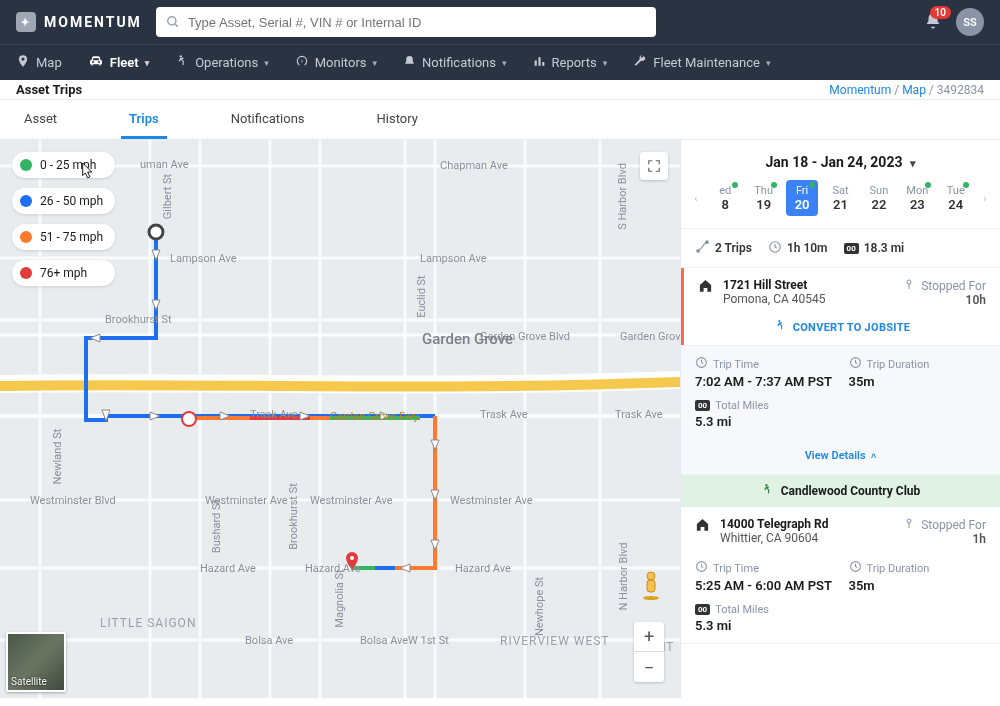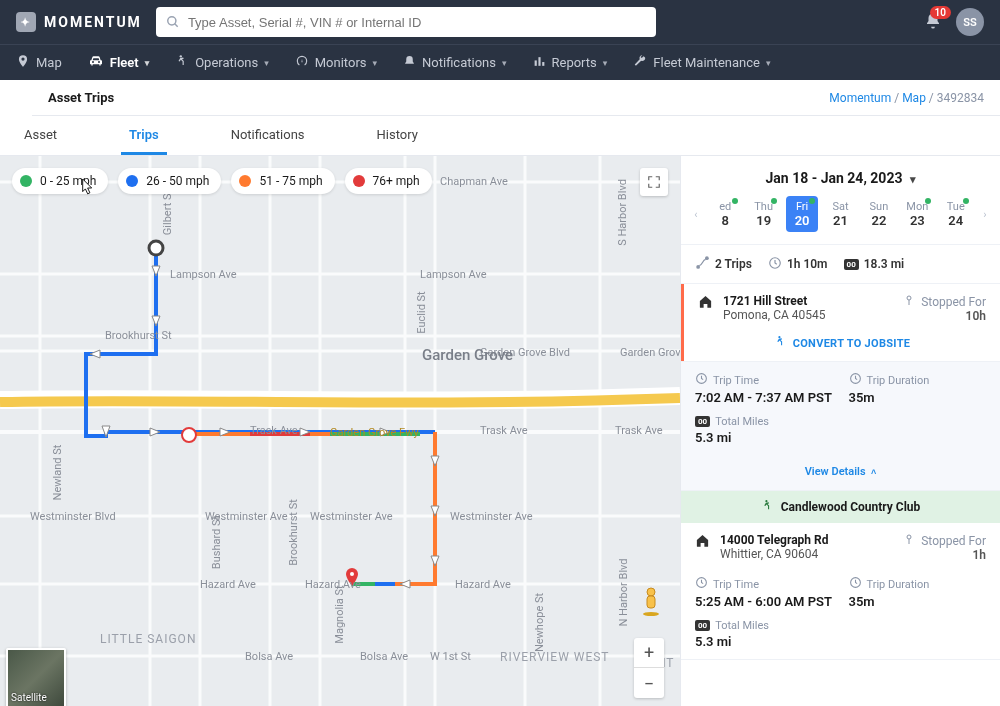--- a/index.html
+++ b/index.html
@@ -10,31 +10,31 @@
   .search { flex:0 0 500px; display:flex; align-items:center; background:#fff; border-radius:4px; height:30px; padding:0 10px; gap:8px; }
   .search input { border:none; outline:none; flex:1; font-size:13px; color:#333; }
   .spacer { flex:1; }
   .bell-wrap { position:relative; color:#c5cad4; }
   .badge { position:absolute; top:-6px; right:-9px; background:#e53935; color:#fff; border-radius:10px; font-size:10px; font-weight:600; padding:1px 5px; }
   .avatar { width:28px; height:28px; border-radius:50%; background:#8a94a6; color:#fff; display:flex; align-items:center; justify-content:center; font-size:11px; font-weight:600; }
   .navbar { background:#2a3342; height:36px; display:flex; align-items:center; padding:0 16px; gap:26px; color:#c5cad4; font-size:13px; border-top:1px solid #3a4354; }
   .nav-item { display:flex; align-items:center; gap:6px; cursor:pointer; }
   .nav-item.active { color:#fff; font-weight:600; }
   .chev { font-size:9px; opacity:.8; }
-  .subhead { background:#fff; height:36px; display:flex; align-items:center; padding:0 16px; border-bottom:1px solid #e6e9ef;margin-left:32px; }
+  .subhead { background:#fff; height:20px; display:flex; align-items:center; padding:0 16px; border-bottom:1px solid #e6e9ef; }
   .subhead-title { font-weight:700; font-size:13px; }
   .breadcrumb { margin-left:auto; font-size:12px; color:#8a94a6; }
   .breadcrumb a { color:#1e88e5; text-decoration:none; }
   .tabs { background:#fff; height:40px; display:flex; align-items:flex-end; padding:0 16px; gap:56px; border-bottom:1px solid #e6e9ef; }
   .tab { padding:10px 8px; font-size:13px; color:#444; cursor:pointer; border-bottom:3px solid transparent; }
   .tab.active { color:#1e88e5; font-weight:600; border-bottom:3px solid #1e88e5; }
   .content { display:flex; height:558px; }
   .map { flex:1; position:relative; background:#e9ecef; overflow:hidden; }
   .map svg.mapbg { position:absolute; inset:0; width:100%; height:100%; }
-  .legend { position:absolute; top:12px; left:12px; display:flex; flex-direction:row; gap:10px; }
+  .legend { position:absolute; top:12px; left:12px; display:flex; flex-direction:column; gap:10px; }
   .chip { background:#fff; border-radius:16px; padding:6px 12px 6px 8px; display:flex; align-items:center; gap:8px; font-size:12px; box-shadow:0 1px 3px rgba(0,0,0,.12); }
   .dot { width:12px; height:12px; border-radius:50%; }
   .fullscreen-btn { position:absolute; top:12px; right:12px; width:28px; height:28px; background:#fff; border-radius:3px; box-shadow:0 1px 3px rgba(0,0,0,.2); display:flex; align-items:center; justify-content:center; color:#666; }
   .zoom { position:absolute; bottom:16px; right:16px; background:#fff; border-radius:3px; box-shadow:0 1px 3px rgba(0,0,0,.2); width:30px; }
   .zoom div { height:30px; display:flex; align-items:center; justify-content:center; font-size:18px; color:#555; cursor:pointer; }
   .zoom div:first-child { border-bottom:1px solid #ddd; }
   .pegman { position:absolute; bottom:92px; right:18px; font-size:20px; }
   .satthumb { position:absolute; bottom:6px; left:6px; width:60px; height:60px; background:#566; border:2px solid #fff; border-radius:2px; box-shadow:0 1px 3px rgba(0,0,0,.3); display:flex; align-items:flex-end; padding:3px; }
   .satthumb span { color:#fff; font-size:10px; text-shadow:0 0 2px #000; }
   .cursor { position:absolute; top:22px; left:80px; font-size:15px;}
@@ -267,21 +267,21 @@
     <span class="maplabel" style="top:268px;left:615px;">Trask Ave</span>
     <span class="maplabel" style="top:354px;left:30px;">Westminster Blvd</span>
     <span class="maplabel" style="top:354px;left:205px;">Westminster Ave</span>
     <span class="maplabel" style="top:354px;left:310px;">Westminster Ave</span>
     <span class="maplabel" style="top:354px;left:450px;">Westminster Ave</span>
     <span class="maplabel" style="top:422px;left:200px;">Hazard Ave</span>
     <span class="maplabel" style="top:422px;left:305px;">Hazard Ave</span>
     <span class="maplabel" style="top:422px;left:455px;">Hazard Ave</span>
     <span class="maplabel" style="top:494px;left:245px;">Bolsa Ave</span>
     <span class="maplabel" style="top:494px;left:360px;">Bolsa Ave</span>
-    <span class="maplabel" style="top:494px;left:430px;">W 1st St</span>
+    <span class="maplabel" style="top:494px;left:408px;">W 1st St</span>
     <span class="maplabel" style="top:476px;left:100px;font-size:12px;color:#9ba0aa;letter-spacing:1px;">LITTLE SAIGON</span>
     <span class="maplabel" style="top:494px;left:500px;font-size:12px;color:#9ba0aa;letter-spacing:1px;">RIVERVIEW WEST</span>
     <span class="maplabel" style="top:500px;left:640px;font-size:12px;color:#9ba0aa;letter-spacing:1px;">SANT</span>
     <span class="maplabel" style="top:150px;left:400px;transform:rotate(-90deg);">Euclid St</span>
     <span class="maplabel" style="top:370px;left:260px;transform:rotate(-90deg);">Brookhurst St</span>
     <span class="maplabel" style="top:452px;left:310px;transform:rotate(-90deg);">Magnolia St</span>
     <span class="maplabel" style="top:50px;left:145px;transform:rotate(-90deg);">Gilbert St</span>
     <span class="maplabel" style="top:50px;left:589px;transform:rotate(-90deg);">S Harbor Blvd</span>
     <span class="maplabel" style="top:430px;left:589px;transform:rotate(-90deg);">N Harbor Blvd</span>
     <span class="maplabel" style="top:310px;left:30px;transform:rotate(-90deg);">Newland St</span>

